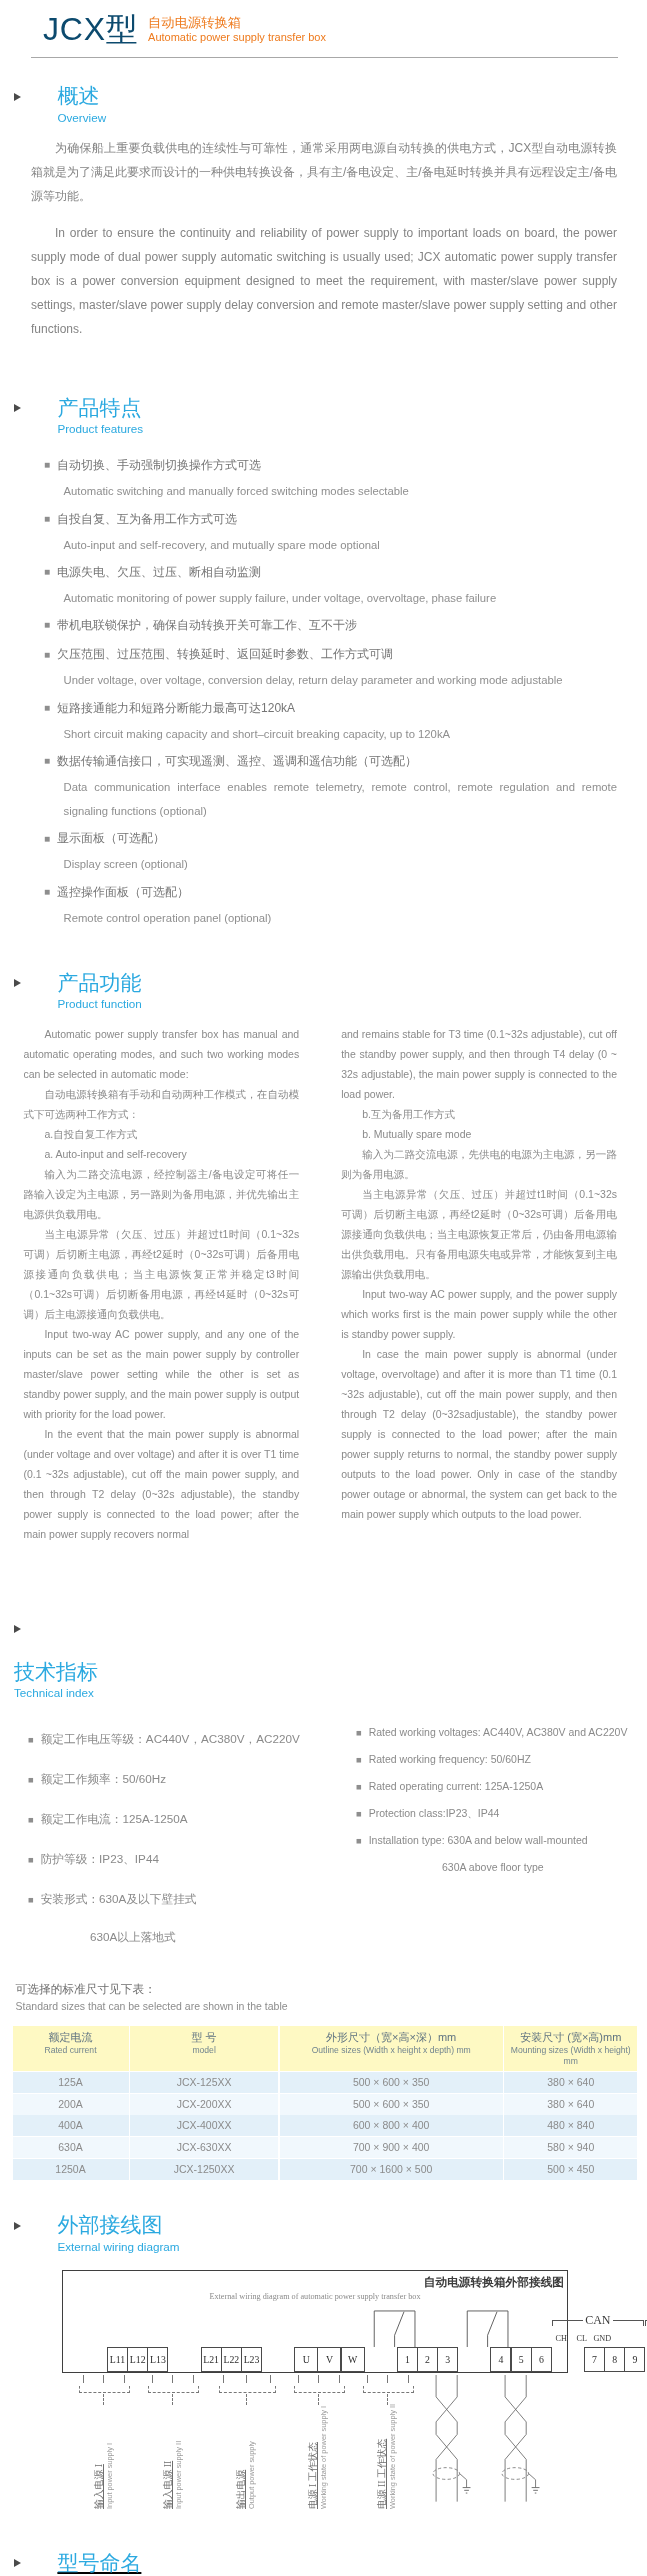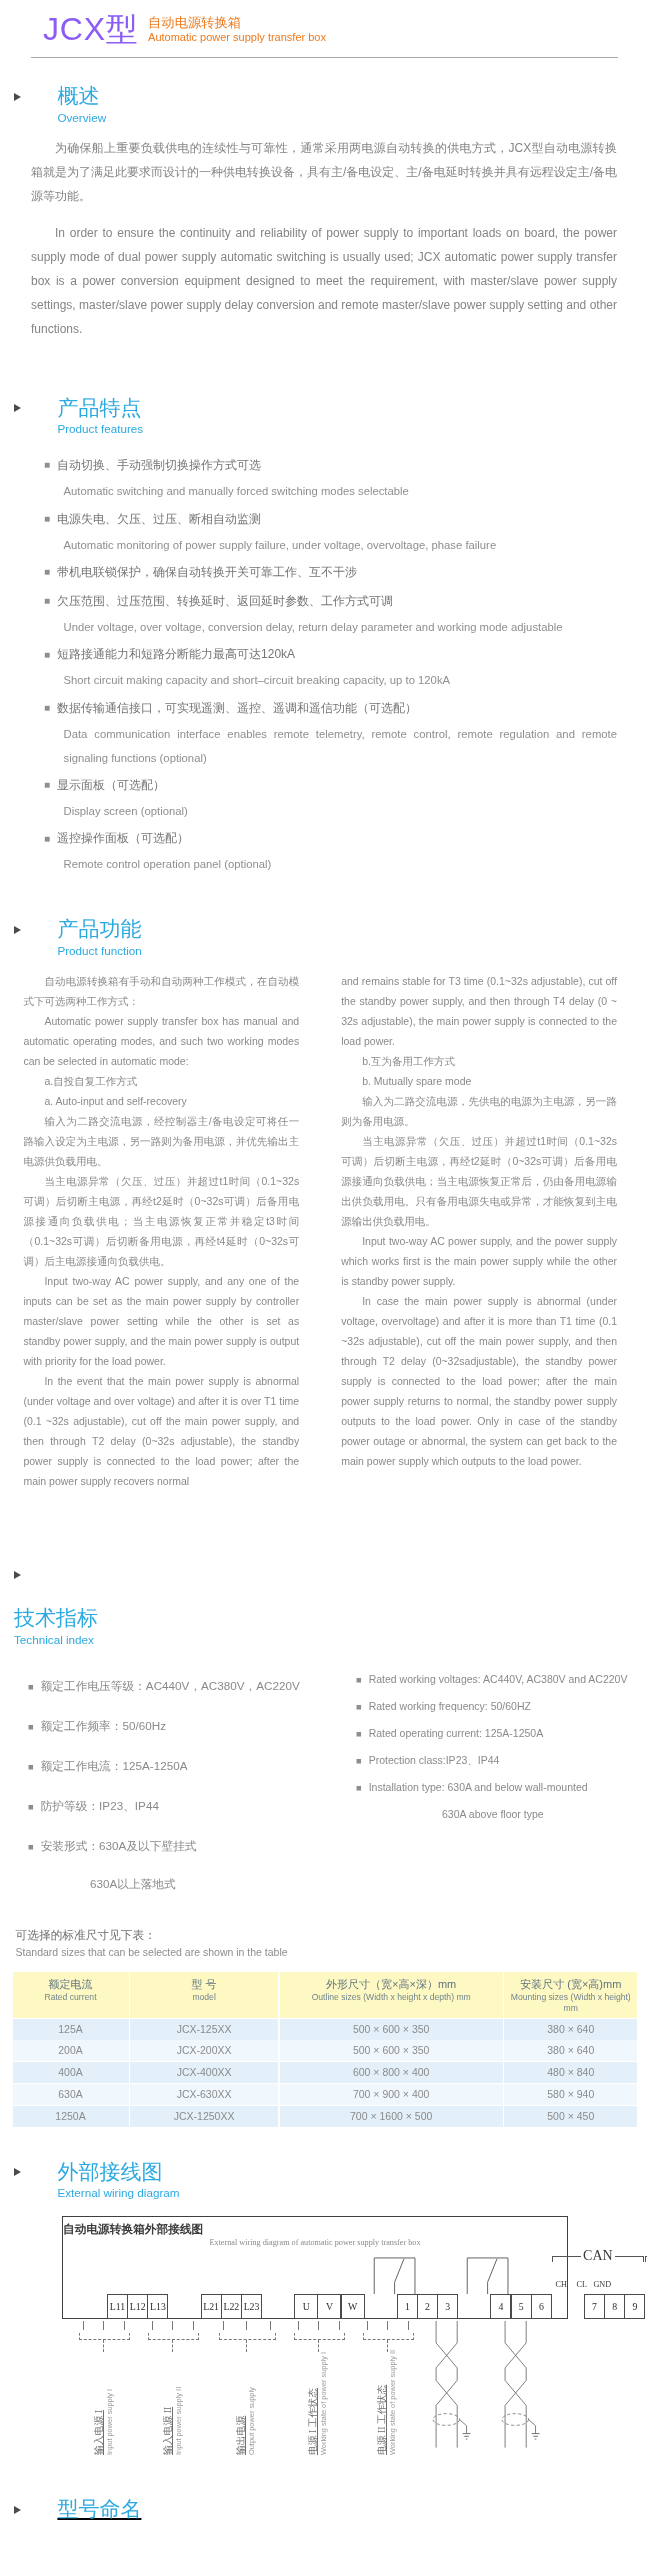--- a/index.html
+++ b/index.html
@@ -3,21 +3,21 @@
 <meta charset="utf-8">
 <style>
   html,body{margin:0;padding:0;}
   body{
     width:648px;height:2576px;background:#ffffff;overflow:hidden;position:relative;
     font-family:"Liberation Sans","DejaVu Sans",sans-serif;
     -webkit-font-smoothing:antialiased;
   }
   
   .hdr{display:flex;align-items:flex-start;padding:12.5px 0 0 43px;}
-  .hdr-model{color:#8b5cf6;font-size:32px;line-height:1.05;letter-spacing:0.8px;}
+  .hdr-model{color:#0c4a6e;font-size:32px;line-height:1.05;letter-spacing:0.8px;}
   .hdr-sub{margin:2.3px 0 0 9.4px;color:#ee7a1d;}
   .hdr-sub .cn{font-size:13.3px;line-height:15.6px;}
   .hdr-sub .en{font-size:11px;line-height:14px;}
   .rule{height:0.8px;background:#a8a8a8;margin:11px 30px 0 31px;}
   
   .sec-head{display:flex;align-items:flex-start;margin-left:14px;gap:27px;}
   .tri{width:0;height:0;border-left:7px solid #4a4a4a;border-top:4.7px solid transparent;border-bottom:4.7px solid transparent;margin:8.6px 9.4px 0 0;flex:none;}
   .sec-head .cn{font-size:21px;color:#2ba9e0;line-height:1.15;}
   .sec-head .en{font-size:11.7px;color:#2ba9e0;margin-top:2.3px;}
   
@@ -50,32 +50,32 @@
   .th{background:#fef9c3;text-align:center;padding:4.7px 0 3.9px;}
   .th-cn{font-size:11px;color:#5e7280;line-height:15px;}
   .th-en{font-size:8.6px;color:#72858f;line-height:11px;}
   .tbody .trow .td{height:21px;line-height:21px;text-align:center;font-size:10.5px;color:#8b8b8b;}
   .tbody .trow:nth-child(even) .td{background:#f1f8fd;}
   .tbody .trow:nth-child(odd) .td{background:#e3f0f9;}
   
   .wd{position:relative;width:507px;height:250px;margin:17px 0 0 62px;
       font-family:"Liberation Serif","DejaVu Serif",serif;}
   .wd-box{position:absolute;left:0;top:0;width:504px;height:101px;border:1.6px solid #3f3f3f;}
-  .wd-title-cn{position:absolute;top:4.7px;left:0;right:16px;text-align:left;font-size:11.7px;font-weight:bold;color:#3c3c3c;}
+  .wd-title-cn{position:absolute;top:4.7px;left:0;right:3px;text-align:right;font-size:11.7px;font-weight:bold;color:#3c3c3c;}
   .wd-title-en{position:absolute;top:21px;left:0;right:0;text-align:center;font-size:8.2px;color:#8a8a8a;}
   .tstrip{position:absolute;left:11px;right:11px;bottom:-0.8px;display:flex;justify-content:space-between;align-items:flex-end;}
   .tgroup{display:flex;flex-direction:column;}
   .gtop{height:47px;position:relative;}
   .gcells{display:flex;padding-left:33px;}
   .tcell{width:21px;height:25px;border:0.8px solid #4a4a4a;margin-right:-0.8px;background:#fff;
          display:flex;align-items:center;justify-content:center;font-size:9.8px;color:#2e2e2e;box-sizing:border-box;}
   .tgroup.g3 .tcell{width:24px;}
   .gpins{position:absolute;bottom:4.7px;left:0;right:0;display:flex;}
   .gpins span{width:20.5px;text-align:center;font-size:8.2px;color:#3a3a3a;}
-  .pbr{position:absolute;top:4px;left:0.8px;right:0.8px;display:flex;align-items:flex-start;font-size:14px;color:#3a3a3a;}
+  .pbr{position:absolute;top:15px;left:0.8px;right:0.8px;display:flex;align-items:flex-start;font-size:12px;color:#3a3a3a;}
   .pbr .sg{flex:1;height:5.5px;border-top:0.8px solid #555;margin-top:4.7px;}
   .pbr .sg.l{border-left:0.8px solid #555;}
   .pbr .sg.r{border-right:0.8px solid #555;}
   .pbr .bl{margin:0 2.3px;line-height:10px;}
   .sw{position:absolute;left:0;top:0;}
   .drop{position:absolute;top:105px;width:62px;}
   .drop .tick{position:absolute;top:0;height:8.6px;border-left:0.8px solid #777;}
   .drop .dbr{position:absolute;top:11.7px;left:5.5px;width:49px;height:6.2px;border-left:0.8px dashed #777;border-right:0.8px dashed #777;border-bottom:0.8px dashed #777;}
   .drop .dvl{position:absolute;top:19px;left:30px;height:11.7px;border-left:0.8px dashed #777;}
   .drop.dg1{left:11px;}.drop.dg2{left:80px;}.drop.dg3{left:149px;width:71px;}
@@ -129,20 +129,24 @@
     <div class="en">Product features</div>
   </div>
 </div>
 <div class="feats">
 
     <div class="feat">
       <div class="feat-cn">自动切换、手动强制切换操作方式可选</div>
       <div class="feat-en">Automatic switching and manually forced switching modes selectable</div>
     </div>
 
+    <div class="feat">
+      <div class="feat-cn">自投自复、互为备用工作方式可选</div>
+      <div class="feat-en">Auto-input and self-recovery, and mutually spare mode optional</div>
+    </div>
 
     <div class="feat">
       <div class="feat-cn">电源失电、欠压、过压、断相自动监测</div>
       <div class="feat-en">Automatic monitoring of power supply failure, under voltage, overvoltage, phase failure</div>
     </div>
 
     <div class="feat">
       <div class="feat-cn">带机电联锁保护，确保自动转换开关可靠工作、互不干涉</div>
     </div>
 
@@ -174,22 +178,22 @@
 
 <div class="sec-head mt-fn">
   <div class="tri"></div>
   <div>
     <div class="cn">产品功能</div>
     <div class="en">Product function</div>
   </div>
 </div>
 <div class="fn-cols">
   <div class="fn-col">
+    <p>Automatic power supply transfer box has manual and automatic operating modes, and such two working modes can be selected in automatic mode:</p>
     <p>自动电源转换箱有手动和自动两种工作模式，在自动模式下可选两种工作方式：</p>
-    <p>Automatic power supply transfer box has manual and automatic operating modes, and such two working modes can be selected in automatic mode:</p>
     <p>a.自投自复工作方式</p>
     <p>a. Auto-input and self-recovery</p>
     <p>输入为二路交流电源，经控制器主/备电设定可将任一路输入设定为主电源，另一路则为备用电源，并优先输出主电源供负载用电。</p>
     <p>当主电源异常（欠压、过压）并超过t1时间（0.1~32s可调）后切断主电源，再经t2延时（0~32s可调）后备用电源接通向负载供电；当主电源恢复正常并稳定t3时间（0.1~32s可调）后切断备用电源，再经t4延时（0~32s可调）后主电源接通向负载供电。</p>
     <p>Input two-way AC power supply, and any one of the inputs can be set as the main power supply by controller master/slave power setting while the other is set as standby power supply, and the main power supply is output with priority for the load power.</p>
     <p>In the event that the main power supply is abnormal (under voltage and over voltage) and after it is over T1 time (0.1 ~32s adjustable), cut off the main power supply, and then through T2 delay (0~32s adjustable), the standby power supply is connected to the load power; after the main power supply recovers normal</p>
   </div>
   <div class="fn-col">
     <p class="noind">and remains stable for T3 time (0.1~32s adjustable), cut off the standby power supply, and then through T4 delay (0 ~ 32s adjustable), the main power supply is connected to the load power.</p>
     <p>b.互为备用工作方式</p>

